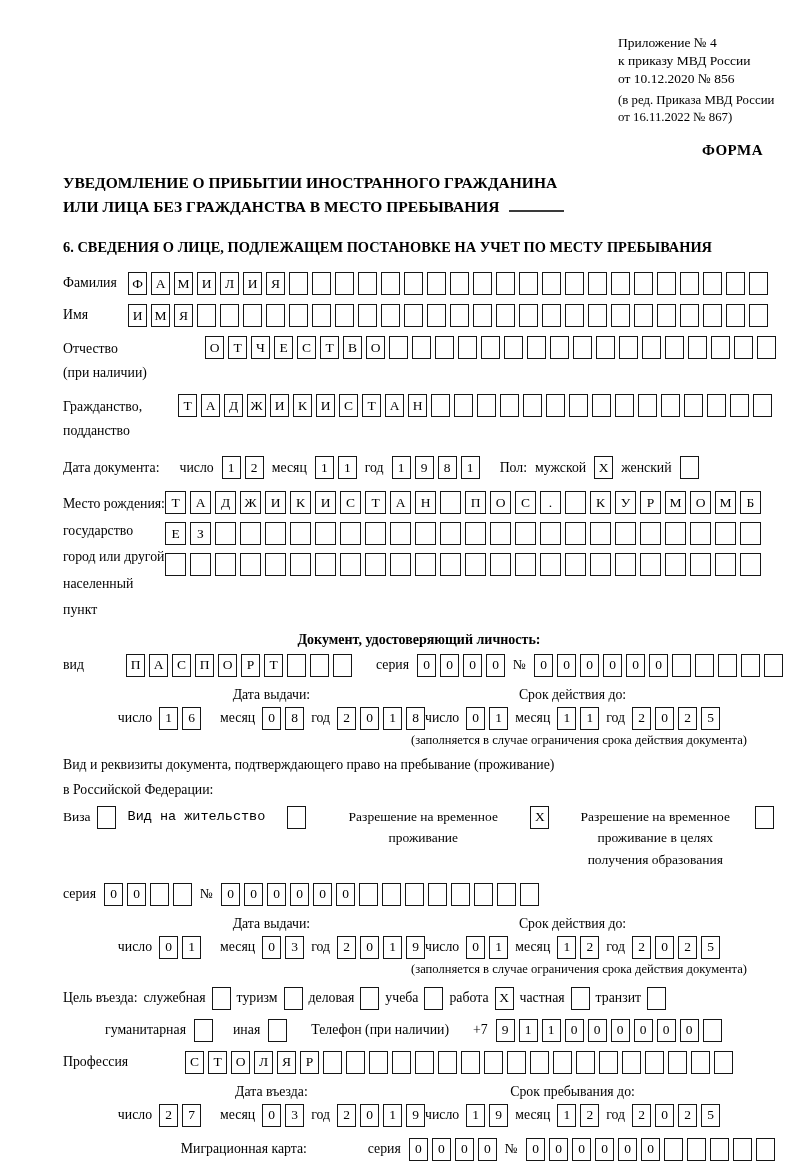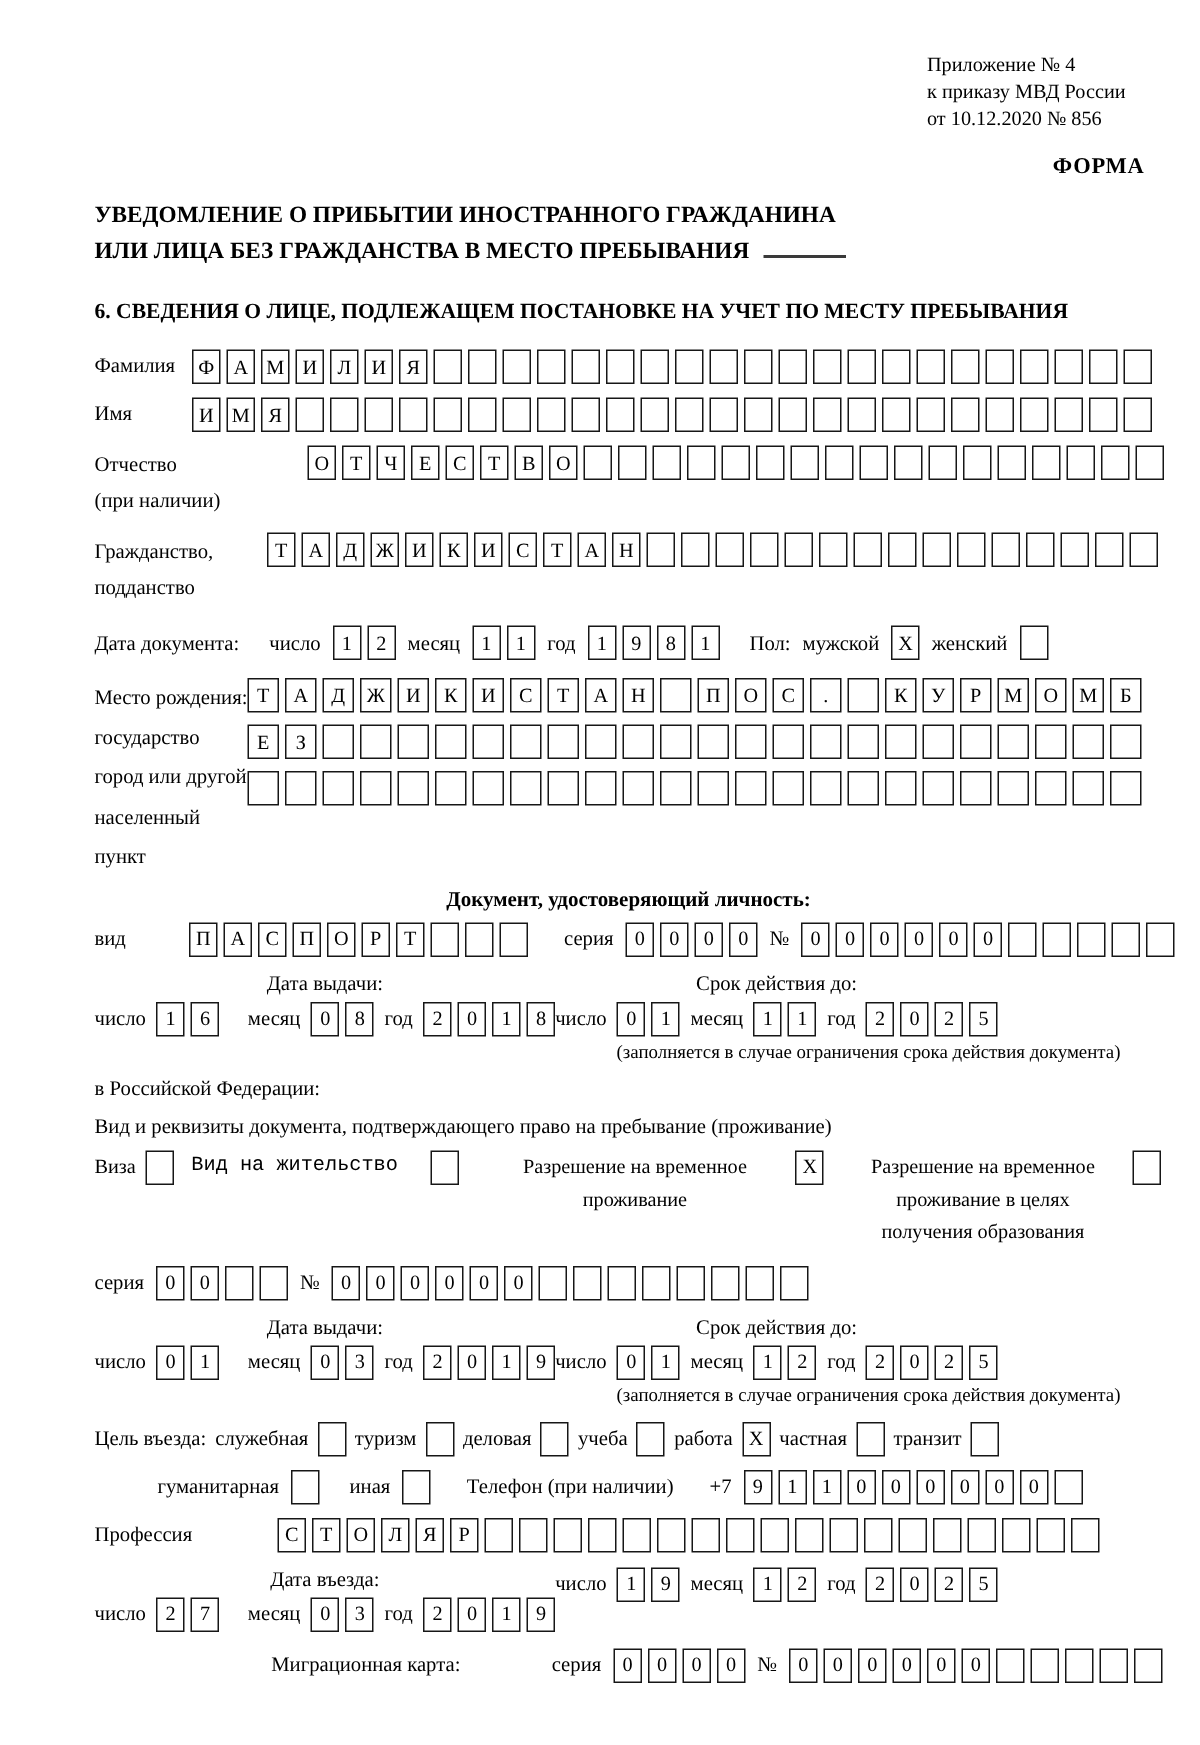--- a/index.html
+++ b/index.html
@@ -21,21 +21,21 @@
   .lh27{line-height:26.5px;padding-top:0;}
   .cg{display:flex;gap:4px;flex:none;}
   .cell{width:19px;height:23px;border:1.7px solid #161616;box-sizing:border-box;flex:none;
         display:flex;align-items:center;justify-content:center;font-size:13.5px;background:#fff;}
   .cg.w .cell{width:21px;}
   .col{display:flex;flex-direction:column;}
   .mb{margin-bottom:8px;}
   .center{text-align:center;}
   .bold{font-weight:bold;}
   .dochead{margin-top:8px;font-size:14px;}
-  .dates{display:flex;justify-content:flex-start;margin-top:10px;width:100%;}
+  .dates{display:flex;justify-content:center;margin-top:10px;width:100%;}
   .dcol{display:flex;flex-direction:column;}
   .dhead{text-align:center;font-size:13.8px;margin-bottom:4px;}
   .drow{display:flex;align-items:center;gap:7px;}
   .note{font-size:12.6px;text-align:right;padding-right:28px;margin-top:3px;}
   .introtext{margin-top:9px;font-size:13.8px;}
   .optrow{display:flex;align-items:flex-start;margin-top:8px;}
   .opt{display:flex;align-items:flex-start;gap:10px;flex:none;}
   .optlabel{font-size:13.5px;text-align:center;line-height:1.6;}
   .ml12{margin-left:12px;}.ml16{margin-left:16px;}.ml20{margin-left:20px;}
   .ml24{margin-left:24px;}.ml28{margin-left:12px;font-family:Liberation Mono, monospace;}
@@ -45,20 +45,24 @@
 </head>
 <body>
 
 <div class="page">
 
   <div class="appendix">
       <div>Приложение № 4</div>
       <div>к приказу МВД России</div>
       <div>от 10.12.2020 № 856</div>
     </div>
+  <div class="edition">
+      <div>(в ред. Приказа МВД России</div>
+      <div>от 16.11.2022 № 867)</div>
+    </div>
   <div class="forma">ФОРМА</div>
 
   <div class="title">
     <div>УВЕДОМЛЕНИЕ О ПРИБЫТИИ ИНОСТРАННОГО ГРАЖДАНИНА</div>
     <div><span>ИЛИ ЛИЦА БЕЗ ГРАЖДАНСТВА В МЕСТО ПРЕБЫВАНИЯ</span><span class="blankline"></span></div>
   </div>
 
   <div class="s1head">6. СВЕДЕНИЯ О ЛИЦЕ, ПОДЛЕЖАЩЕМ ПОСТАНОВКЕ НА УЧЕТ ПО МЕСТУ ПРЕБЫВАНИЯ</div>
 
   <div class="frow" style="margin-top:16px;">
@@ -397,22 +401,22 @@
             <span class="cell">2</span>
             <span class="cell">0</span>
             <span class="cell">2</span>
             <span class="cell">5</span>
           </span>
       </div>
     </div>
   </div>
   <div class="note">(заполняется в случае ограничения срока действия документа)</div>
 
+  <div class="introtext">Вид и реквизиты документа, подтверждающего право на пребывание (проживание)</div>
   <div class="introtext">в Российской Федерации:</div>
-  <div class="introtext">Вид и реквизиты документа, подтверждающего право на пребывание (проживание)</div>
 
   <div class="optrow">
     <div class="opt gap6">
       <div class="optlabel">
           <div>Виза</div>
         </div>
       <span class="cg">
           <span class="cell"></span>
         </span>
     </div>
@@ -624,20 +628,21 @@
         <span class="lbl">год</span>
         <span class="cg">
             <span class="cell">2</span>
             <span class="cell">0</span>
             <span class="cell">1</span>
             <span class="cell">9</span>
           </span>
       </div>
     </div>
     <div class="dcol">
+      <div class="dhead">Срок пребывания до:</div>
       <div class="drow">
         <span class="lbl">число</span>
         <span class="cg">
             <span class="cell">1</span>
             <span class="cell">9</span>
           </span>
         <span class="lbl">месяц</span>
         <span class="cg">
             <span class="cell">1</span>
             <span class="cell">2</span>

